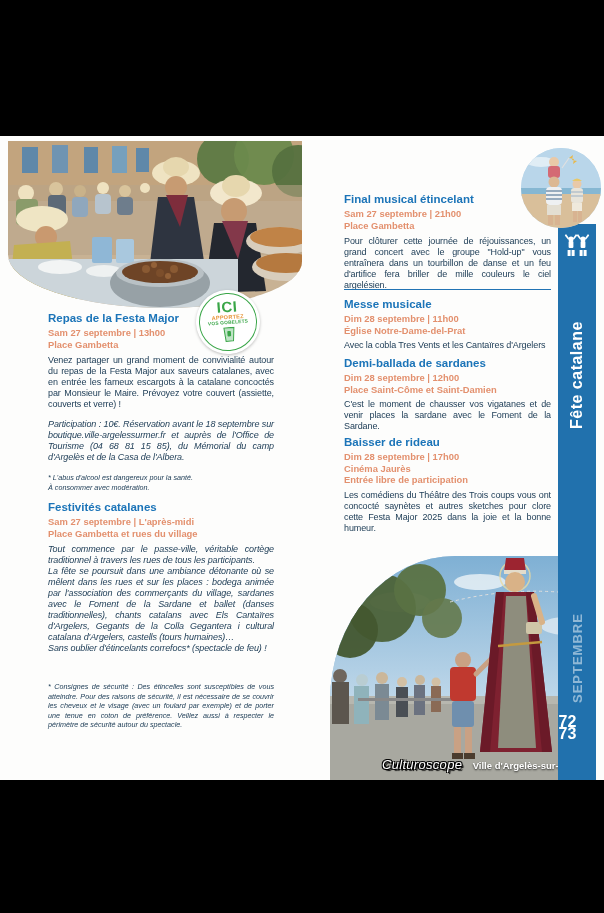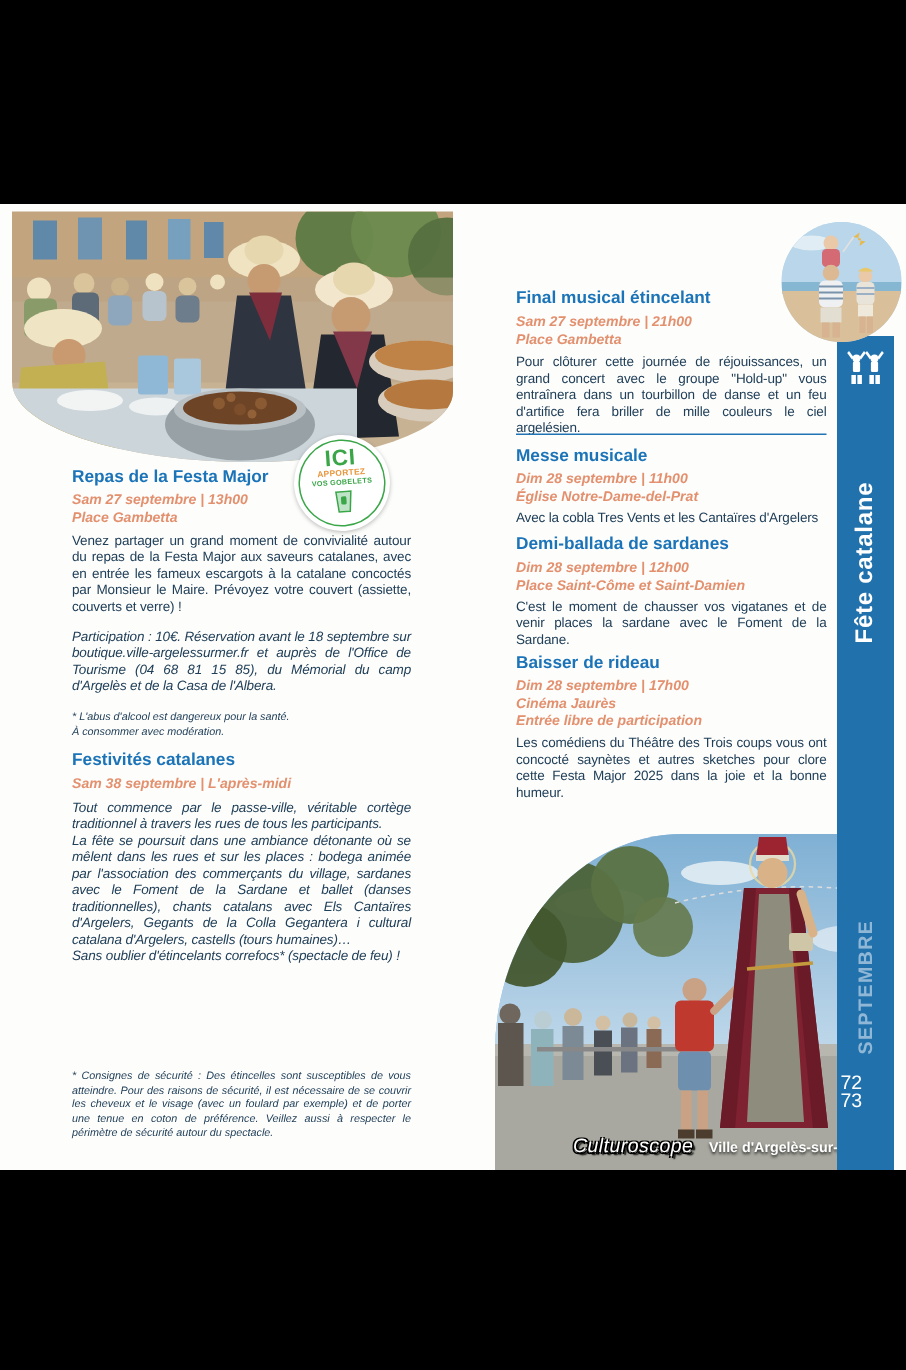--- a/index.html
+++ b/index.html
@@ -28,39 +28,39 @@
   .sticker .inner{text-align:center;line-height:1;}
   .sticker .ici{font-size:15px;font-weight:bold;color:#3aa648;letter-spacing:.5px;}
   .sticker .l2{font-size:5.6px;font-weight:bold;color:#e8963c;margin-top:1px;letter-spacing:.2px;}
   .sticker .l3{font-size:4.8px;font-weight:bold;color:#3aa648;margin-top:1px;letter-spacing:.2px;}
 
   
   .sec{position:absolute;color:#203f58;}
   .col-l{left:48px;width:226px;}
   .col-r{left:344px;width:207px;}
   .h{font-size:11.5px;font-weight:bold;color:#1b74b8;line-height:13px;}
-  .meta{font-size:9.4px;font-weight:bold;color:#e3906e;line-height:11.5px;margin-top:2px;font-style:italic;}
+  .meta{font-size:9.4px;font-weight:bold;color:#e3906e;line-height:11.5px;margin-top:2px;}
   .body{font-size:9px;line-height:11px;text-align:justify;margin-top:5px;color:#203f58;
         letter-spacing:-.1px;}
   .body p{margin:0;font-style:italic;}
   .note{font-size:9px;line-height:11px;font-style:italic;text-align:justify;margin-top:9px;
         color:#203f58;letter-spacing:-.1px;}
   .fn{position:absolute;font-size:7.2px;line-height:9.6px;font-style:italic;color:#203f58;
       text-align:justify;}
   .divider{position:absolute;left:344px;width:207px;border-top:1.5px solid #2173b4;}
 
   
   .band{position:absolute;left:558px;top:88px;width:38px;height:556px;background:#2171ad;z-index:3;}
   .band .vtext{position:absolute;left:0;width:38px;display:flex;align-items:center;justify-content:center;
                writing-mode:vertical-rl;transform:rotate(180deg);}
   .tab-label{top:54px;height:195px;font-size:16px;font-weight:bold;color:#fff;letter-spacing:.5px;}
   .month-label{top:380px;height:108px;font-size:13px;font-weight:bold;color:rgba(255,255,255,.5);
                letter-spacing:1px;}
   .pagenums{position:absolute;top:492px;left:0;width:19px;text-align:center;color:#fff;
-            font-weight:normal;font-size:13px;line-height:12px;}
+            font-weight:bold;font-size:16px;line-height:12px;}
   .castells{position:absolute;top:8px;left:6px;}
 </style>
 </head>
 <body>
 
 <div class="screen">
   <div class="page">
 
     <div class="photo-meal">
       <svg width="294" height="167" viewBox="0 0 294 167">
@@ -148,30 +148,31 @@
     </div>
 
     <div class="fn col-l" style="top:337px">
       <div>* L'abus d'alcool est dangereux pour la santé.</div>
       <div>À consommer avec modération.</div>
     </div>
 
     <div class="sec col-l" style="top:365px">
       <div class="h">Festivités catalanes</div>
       <div class="meta">
-        <div>Sam 38 septembre | L'après-midi</div>
+        <div>Sam 27 septembre | L'après-midi</div>
+        <div>Place Gambetta et rues du village</div>
       </div>
       <div class="body">
         <p>Tout commence par le passe-ville, véritable cortège traditionnel à travers les rues de tous les participants.</p>
         <p>La fête se poursuit dans une ambiance détonante où se mêlent dans les rues et sur les places : bodega animée par l'association des commerçants du village, sardanes avec le Foment de la Sardane et ballet (danses traditionnelles), chants catalans avec Els Cantaïres d'Argelers, Gegants de la Colla Gegantera i cultural catalana d'Argelers, castells (tours humaines)…</p>
         <p>Sans oublier d'étincelants correfocs* (spectacle de feu) !</p>
       </div>
     </div>
 
-    <div class="fn col-l" style="top:576px">* Consignes de sécurité :  Des étincelles sont susceptibles de vous atteindre. Pour des raisons de sécurité, il est nécessaire de se couvrir les cheveux et le visage (avec un foulard par exemple) et de porter une tenue en coton de préférence. Veillez aussi à respecter le périmètre de sécurité autour du spectacle.</div>
+    <div class="fn col-l" style="top:546px">* Consignes de sécurité :  Des étincelles sont susceptibles de vous atteindre. Pour des raisons de sécurité, il est nécessaire de se couvrir les cheveux et le visage (avec un foulard par exemple) et de porter une tenue en coton de préférence. Veillez aussi à respecter le périmètre de sécurité autour du spectacle.</div>
 
     <div class="sec col-r" style="top:57px">
       <div class="h">Final musical étincelant</div>
       <div class="meta">
         <div>Sam 27 septembre | 21h00</div>
         <div>Place Gambetta</div>
       </div>
       <div class="body">Pour clôturer cette journée de réjouissances, un grand concert avec le groupe "Hold-up" vous entraînera dans un tourbillon de danse et un feu d'artifice fera briller de mille couleurs le ciel argelésien.</div>
     </div>
 

